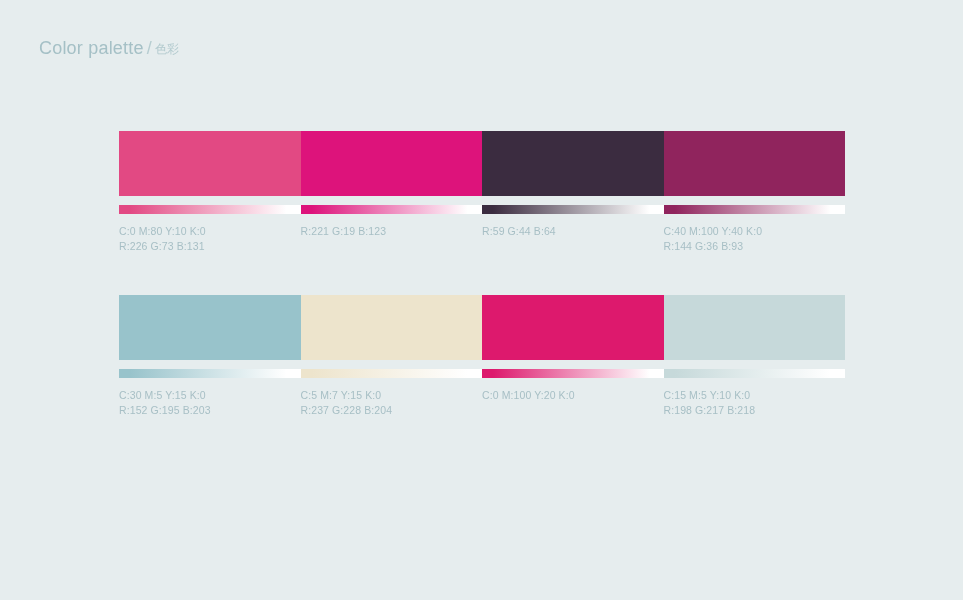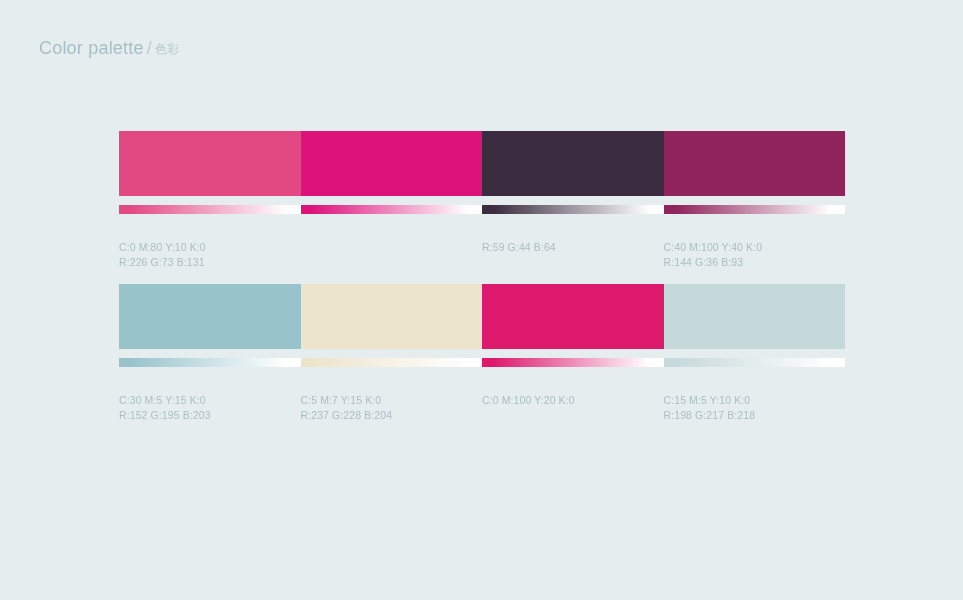--- a/index.html
+++ b/index.html
@@ -45,21 +45,21 @@
     top: -1px;
   }
 
   
   .palette {
     position: absolute;
     left: 119px;
     width: 726px;
   }
   .palette.row-1 { top: 131px; }
-  .palette.row-2 { top: 284px; }
+  .palette.row-2 { top: 295px; }
 
   .swatch-row {
     display: flex;
     width: 100%;
     height: 65px;
   }
   .swatch {
     flex: 1 1 0;
     height: 65px;
   }
@@ -71,21 +71,21 @@
     margin-top: 9px;
   }
   .gradient-cell {
     flex: 1 1 0;
     height: 9px;
   }
 
   .label-row {
     display: flex;
     width: 100%;
-    margin-top: 26px;
+    margin-top: 10px;
   }
   .label-cell {
     flex: 1 1 0;
     padding-right: 14px;
     box-sizing: border-box;
   }
   .label-line {
     color: #a7bfc5;
     font-size: 10.5px;
     font-weight: 300;
@@ -115,20 +115,21 @@
       <div class="gradient-cell" style="background: linear-gradient(to right, rgb(221, 19, 123) 0%, rgb(221, 19, 123) 6%, rgb(255, 255, 255) 92%, rgb(255, 255, 255) 100%);"></div>
       <div class="gradient-cell" style="background: linear-gradient(to right, rgb(59, 44, 64) 0%, rgb(59, 44, 64) 6%, rgb(255, 255, 255) 92%, rgb(255, 255, 255) 100%);"></div>
       <div class="gradient-cell" style="background: linear-gradient(to right, rgb(144, 36, 93) 0%, rgb(144, 36, 93) 6%, rgb(255, 255, 255) 92%, rgb(255, 255, 255) 100%);"></div>
     </div>
     <div class="label-row">
       <div class="label-cell">
         <div class="label-line">C:0  M:80  Y:10  K:0</div>
         <div class="label-line">R:226  G:73  B:131</div>
       </div>
       <div class="label-cell">
+        <div class="label-line">R:221  G:19  B:123</div>
       </div>
       <div class="label-cell">
         <div class="label-line">R:59  G:44  B:64</div>
       </div>
       <div class="label-cell">
         <div class="label-line">C:40  M:100  Y:40  K:0</div>
         <div class="label-line">R:144  G:36  B:93</div>
       </div>
     </div>
   </div>

